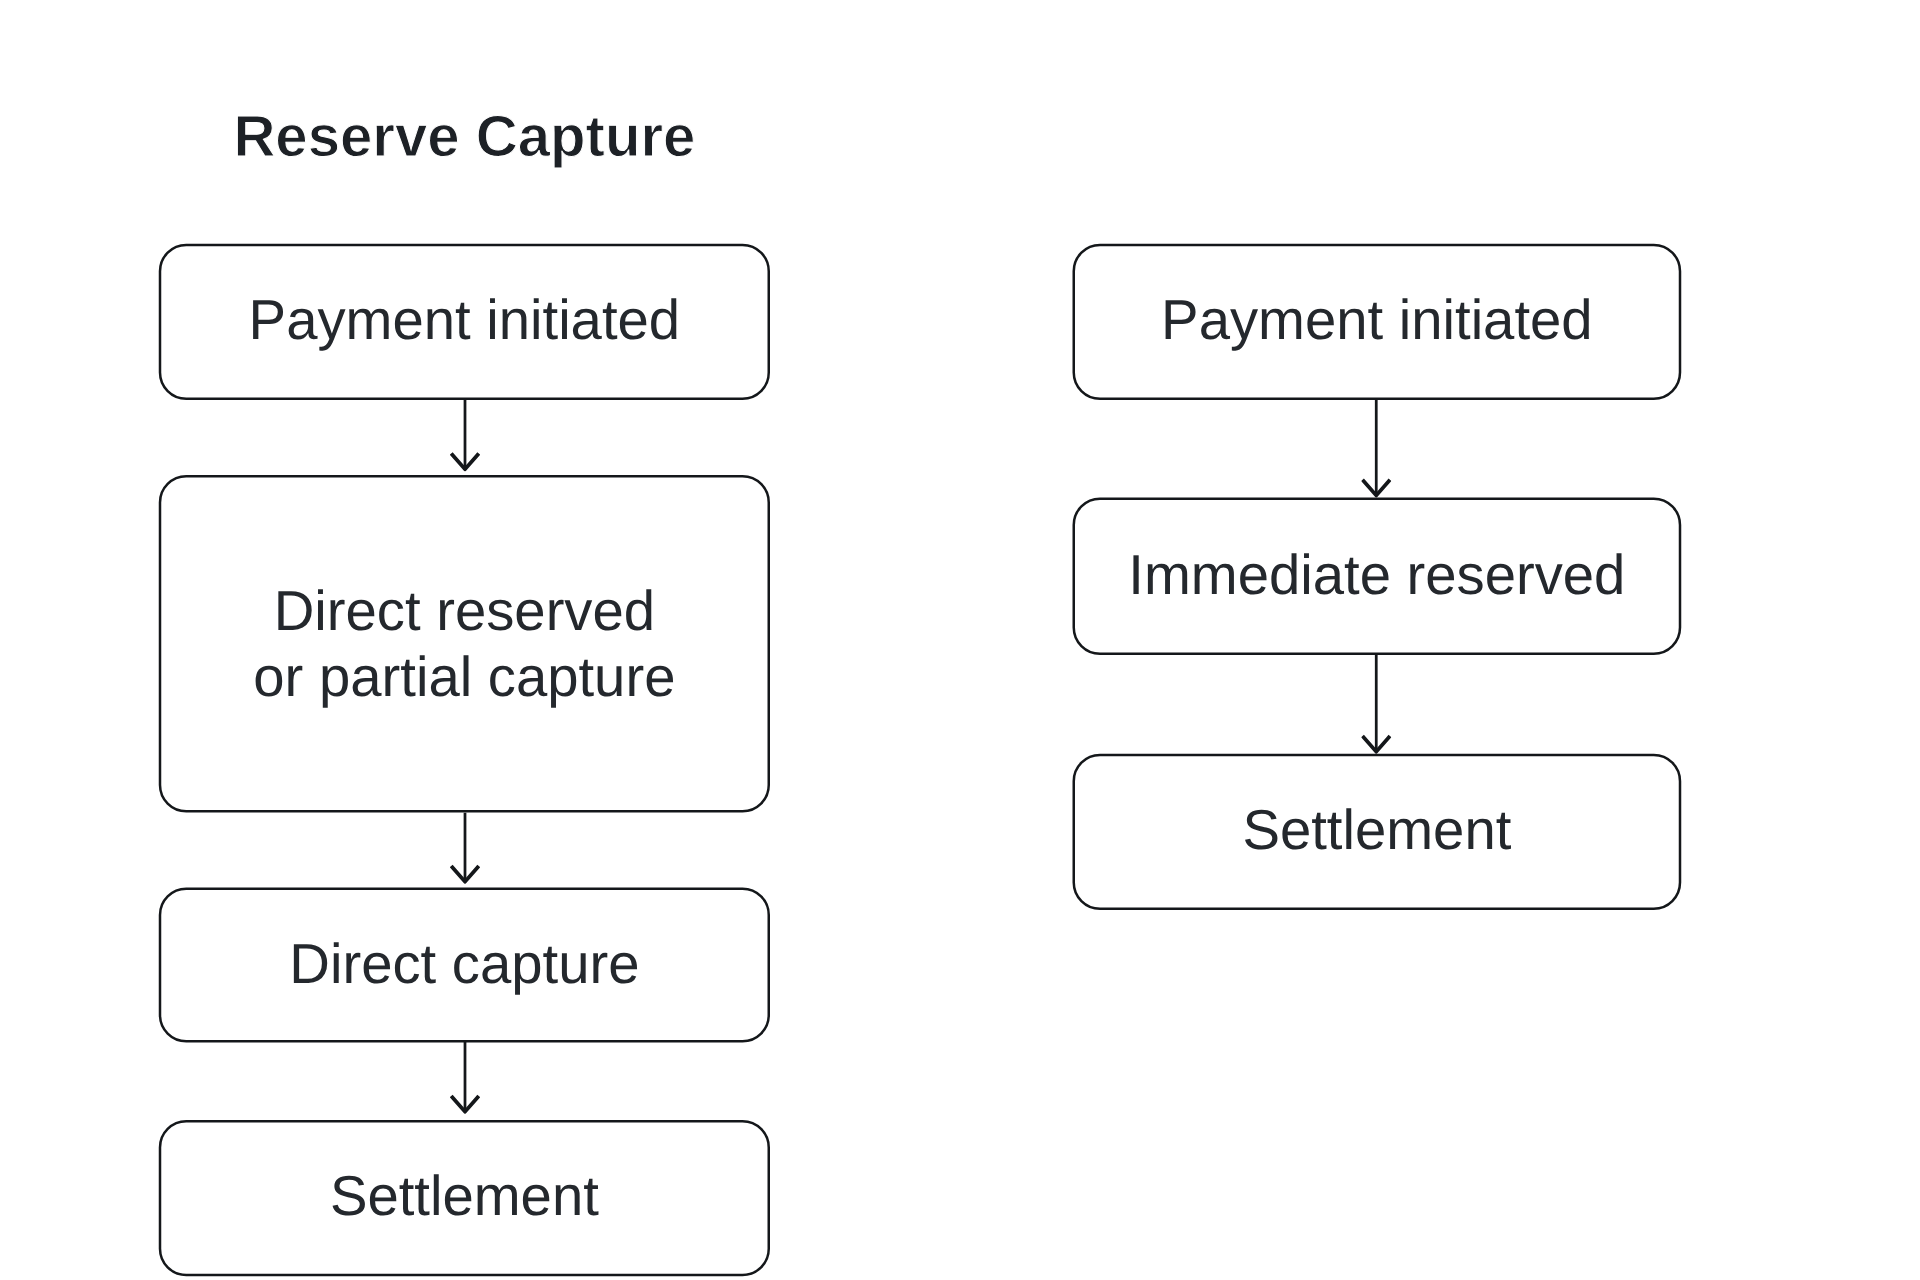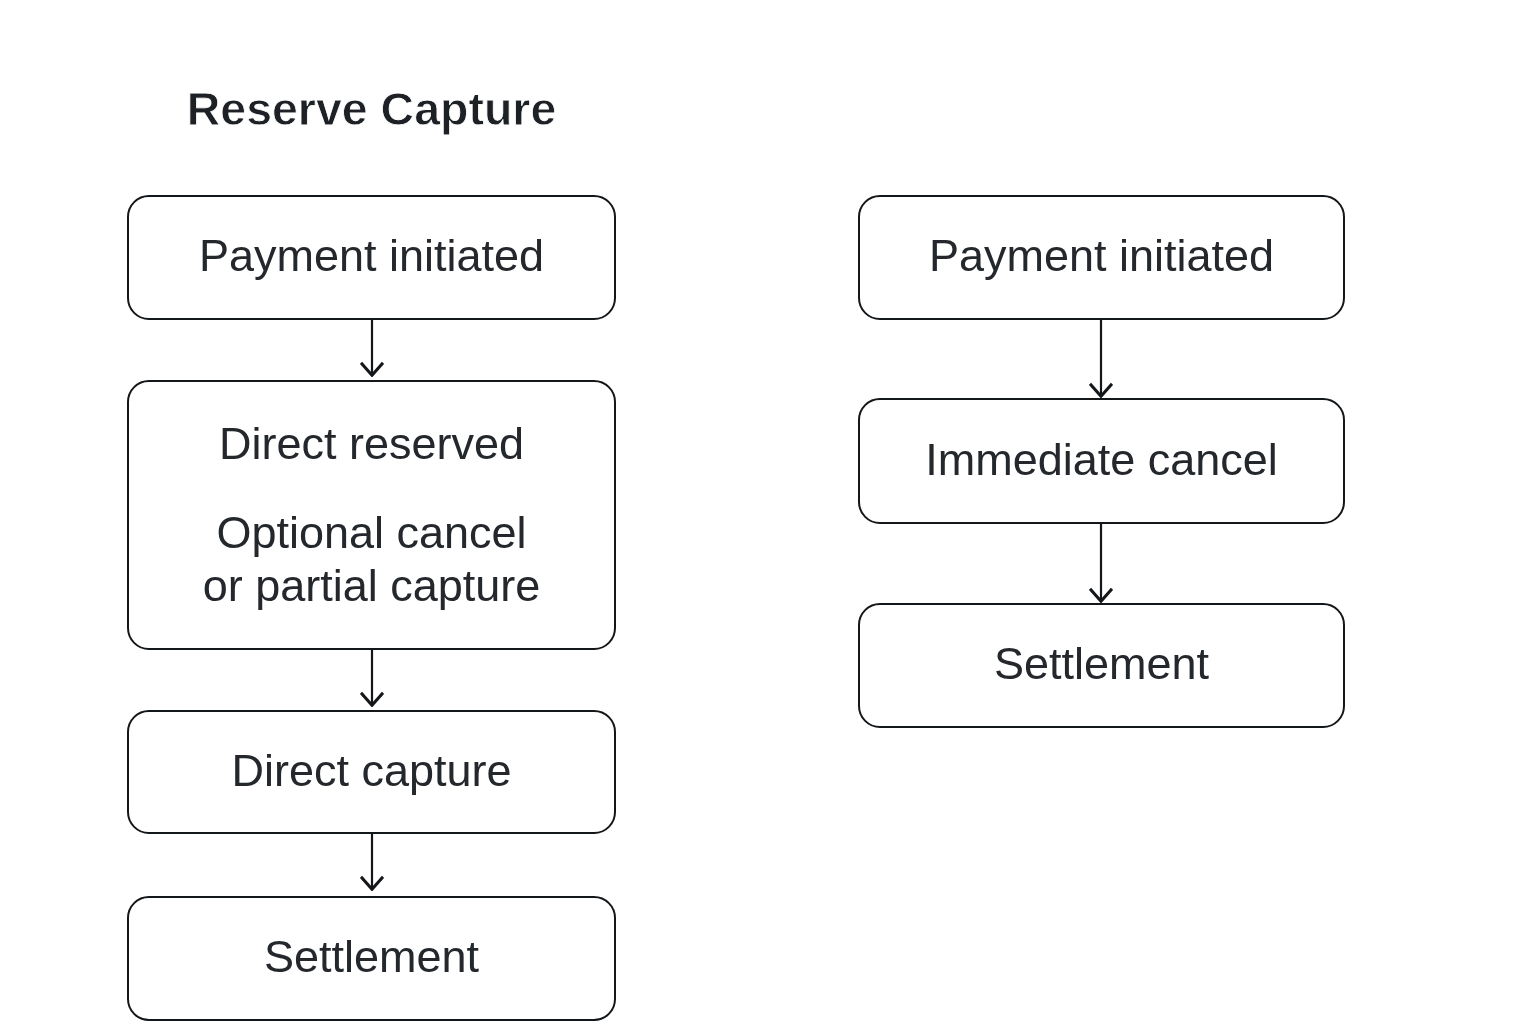--- a/index.html
+++ b/index.html
@@ -71,21 +71,20 @@
     <span class="line">Payment initiated</span>
   </div>
 
   <svg class="arrow a-l1" width="24" height="57" viewBox="0 0 24 57">
     <line x1="12" y1="0" x2="12" y2="55.5"></line>
     <polyline points="1,42.8 12,55.3 23,42.8"></polyline>
   </svg>
 
   <div class="node n-l2">
     <span class="line">Direct reserved</span>
-    <span class="line sub-first">Optional cancel</span>
     <span class="line">or partial capture</span>
   </div>
 
   <svg class="arrow a-l2" width="24" height="57" viewBox="0 0 24 57">
     <line x1="12" y1="0" x2="12" y2="55.5"></line>
     <polyline points="1,42.8 12,55.3 23,42.8"></polyline>
   </svg>
 
   <div class="node single n-l3">
     <span class="line">Direct capture</span>
@@ -103,21 +102,21 @@
   <div class="node single n-r1">
     <span class="line">Payment initiated</span>
   </div>
 
   <svg class="arrow a-r1" width="24" height="78" viewBox="0 0 24 78">
     <line x1="12" y1="0" x2="12" y2="76.5"></line>
     <polyline points="1,63.8 12,76.3 23,63.8"></polyline>
   </svg>
 
   <div class="node single n-r2">
-    <span class="line">Immediate cancel</span>
+    <span class="line">Immediate reserved</span>
   </div>
 
   <svg class="arrow a-r2" width="24" height="79" viewBox="0 0 24 79">
     <line x1="12" y1="0" x2="12" y2="77.5"></line>
     <polyline points="1,64.8 12,77.3 23,64.8"></polyline>
   </svg>
 
   <div class="node single n-r3">
     <span class="line">Settlement</span>
   </div>

